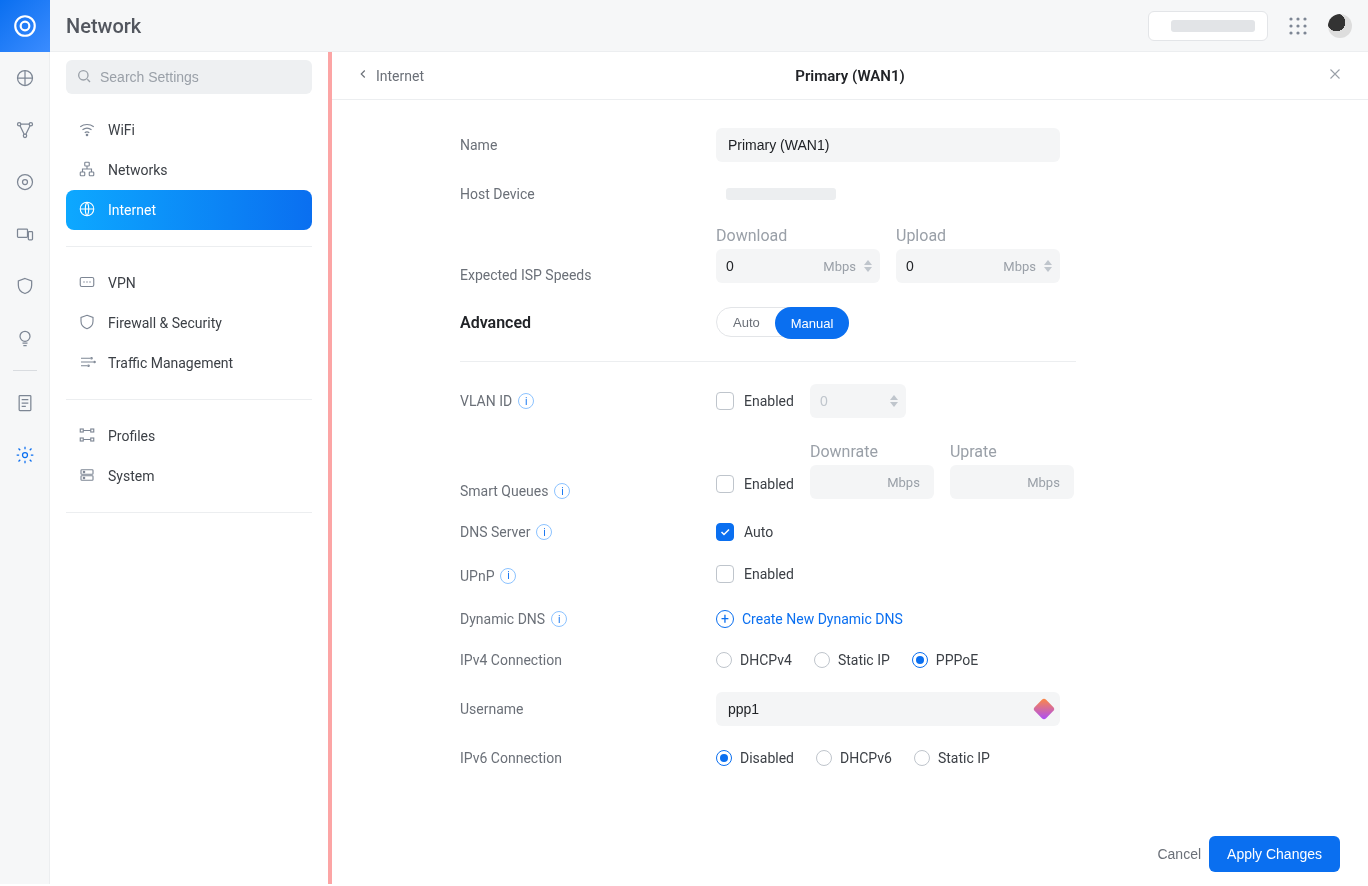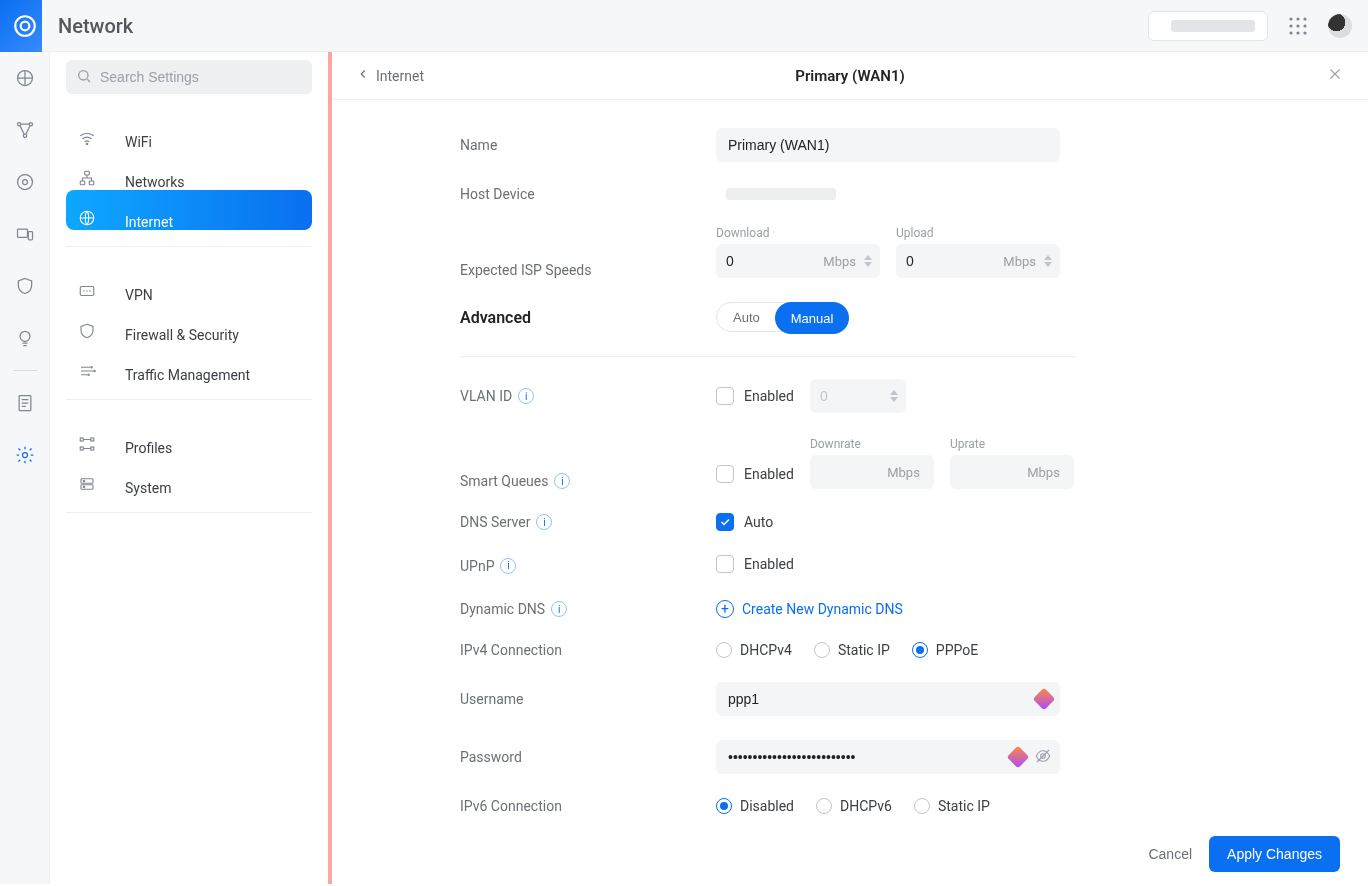--- a/index.html
+++ b/index.html
@@ -41,21 +41,21 @@
   .rail-item svg { width: 20px; height: 20px; }
   .rail-divider {
     width: 24px;
     border-top: 1px solid #d9dce0;
     margin: 6px 0;
   }
 
   
   .header {
     position: absolute;
-    left: 42px; right: 0; top: 0;
+    left: 50px; right: 0; top: 0;
     height: 52px;
     background: #f6f7f8;
     border-bottom: 1px solid #eceef0;
     display: flex;
     align-items: center;
     padding: 0 16px;
   }
   .header-title {
     font-size: 20px;
     font-weight: 500;
@@ -108,26 +108,26 @@
   }
   .search-box svg { width: 16px; height: 16px; margin-right:8px; }
   .search-input {
     border: none; background: transparent; outline: none;
     font-size: 14px; color: #333; flex:1;
   }
   .search-input::placeholder { color: #9aa0a8; }
   .nav-group { padding: 8px 16px; }
   .nav-divider { border-top:1px solid #eceef0; margin: 8px 16px; }
   .nav-item {
-    display: flex; align-items: flex-end;
+    display: flex; align-items: center;
     height: 40px; padding: 0 12px;
     border-radius: 8px;
     color: #3c4046;
     cursor: pointer;
-    gap: 29px;
+    gap: 12px;
   }
   .nav-item svg { width:18px; height:18px; color:#7d8694; }
   .nav-item.active {
     background: linear-gradient(90deg,#0da8ff,#0a6ff0);
     color: #fff;
   }
   .nav-item.active svg { color:#fff; }
   .sidebar-footer { padding: 16px; font-size: 13px; color:#6b7078; }
   .sidebar-footer .links { margin-top: 10px; display:flex; gap: 10px; align-items:center;}
   .sidebar-footer .links a { color:#0a6ff0; text-decoration:none; }
@@ -211,21 +211,21 @@
   .input-wrap { position:relative; display:inline-block; }
   .input-trailing {
     position:absolute; right:8px; top:0; bottom:0;
     display:flex; align-items:center; gap:8px;
     color:#9aa0a8;
   }
   .eye-icon svg { width:18px; height:18px; }
 
   .speed-pair { display:flex; gap:16px; }
   .speed-col { display:flex; flex-direction:column; gap:4px; width: 164px; }
-  .speed-col .mini-label { font-size:12px; color:#9aa0a8; }
+  .speed-col .mini-label { font-size:16px; color:#9aa0a8; }
   .num-input {
     position:relative;
     height: 34px;
     background:#f4f5f6;
     border-radius:6px;
     display:flex; align-items:center;
     padding: 0 10px;
   }
   .num-input input {
     border:none; background:transparent; outline:none;
@@ -313,21 +313,21 @@
     background: linear-gradient(135deg,#ff8a3d,#a84bff);
     border-radius:3px;
   }
 
   
   .action-bar {
     position:absolute;
     left:0; right:0; bottom:0;
     height: 64px;
     display:flex; align-items:center; justify-content:flex-end;
-    gap: 17px;
+    gap: 8px;
     padding: 0 28px;
     background:#fff;
   }
   .btn-cancel {
     background:transparent; border:none; color:#6b7078;
     font-size:14px; cursor:pointer;
   }
   .btn-primary {
     background:#0a6ff0; color:#fff; border:none;
     padding: 0 18px; height:36px; border-radius:6px;
@@ -699,38 +699,20 @@
         <div class="row-controls">
           <div class="input-wrap">
             <input class="text-input wide with-trailing" value="ppp1" style="">
             <span class="input-trailing">
               <span class="key-diamond"></span>
             </span>
           </div>
         </div>
       </div>
 
-      <div class="row">
-        <div class="row-label">Password</div>
-        <div class="row-controls">
-          <div class="input-wrap">
-            <input type="text" class="text-input wide with-trailing" value="••••••••••••••••••••••••••" style="">
-            <span class="input-trailing">
-              <span class="key-diamond"></span>
-              <span class="eye-icon">
-                <svg viewBox="0 0 24 24" fill="none" stroke="#9aa0a8" stroke-width="1.5">
-                    <path d="M3 12s3.5-7 9-7 9 7 9 7-3.5 7-9 7-9-7-9-7z"></path>
-                    <circle cx="12" cy="12" r="3"></circle>
-                    <path d="M4 20L20 4"></path>
-                  </svg>
-              </span>
-            </span>
-          </div>
-        </div>
-      </div>
 
       <div class="row">
         <div class="row-label">IPv6 Connection</div>
         <div class="row-controls radio-row">
           <label class="radio">
               <span class="rd-box checked"></span>
               <span>Disabled</span>
             </label>
           <label class="radio">
               <span class="rd-box"></span>

